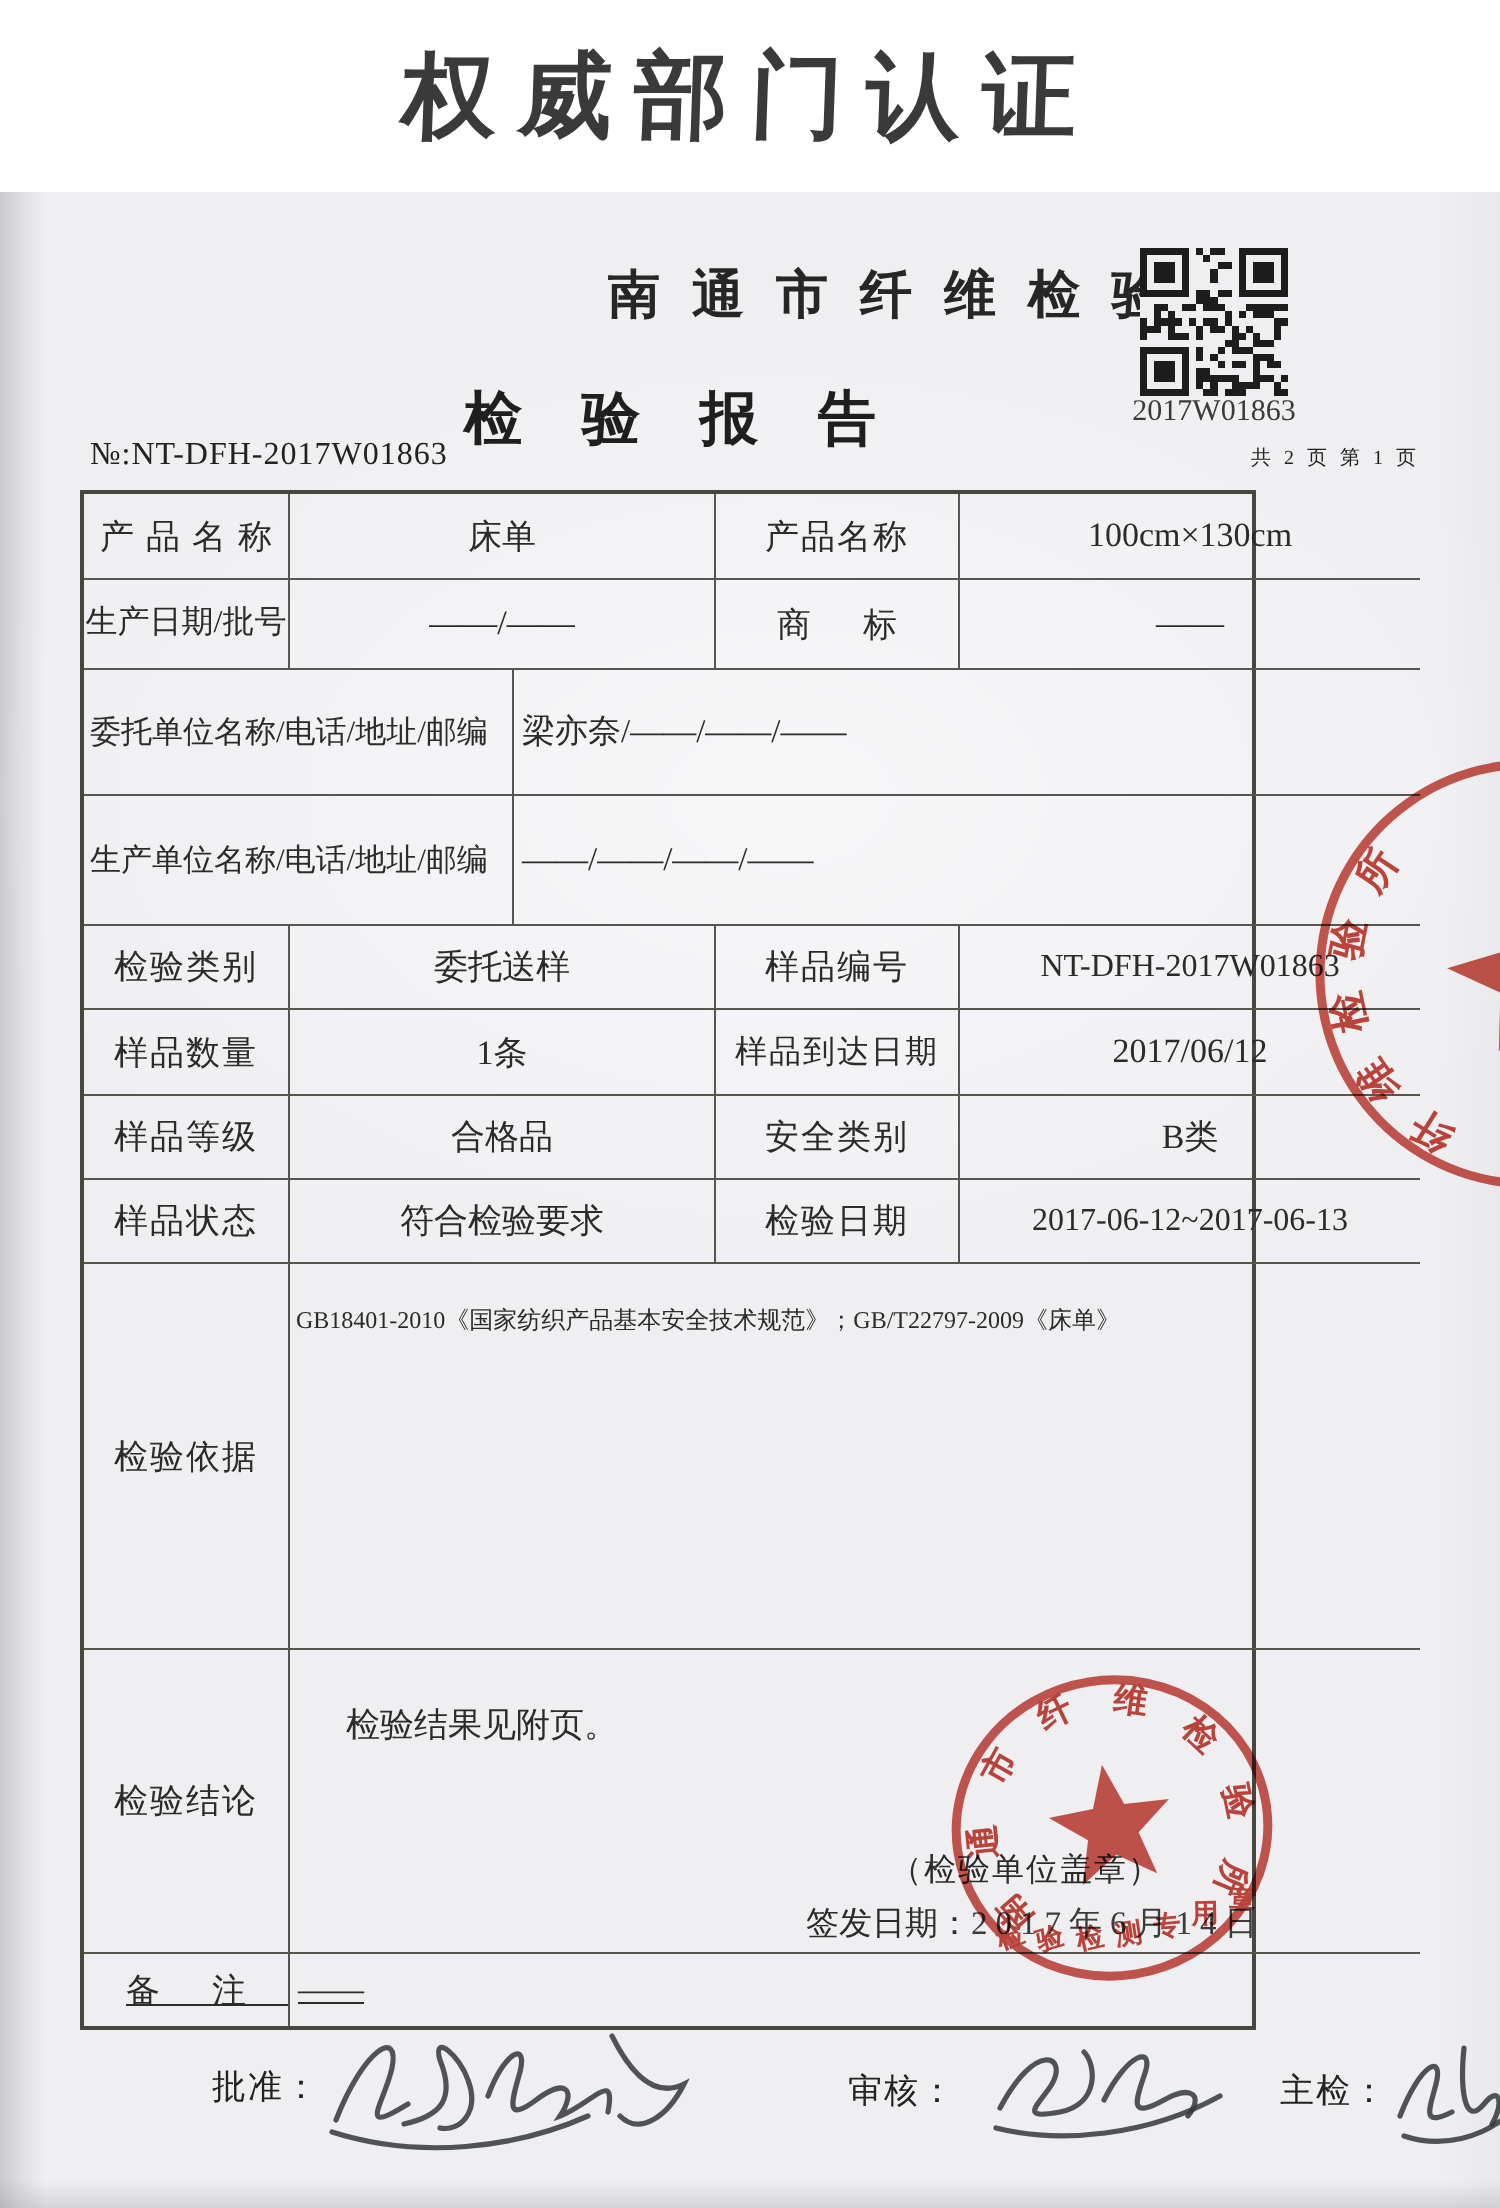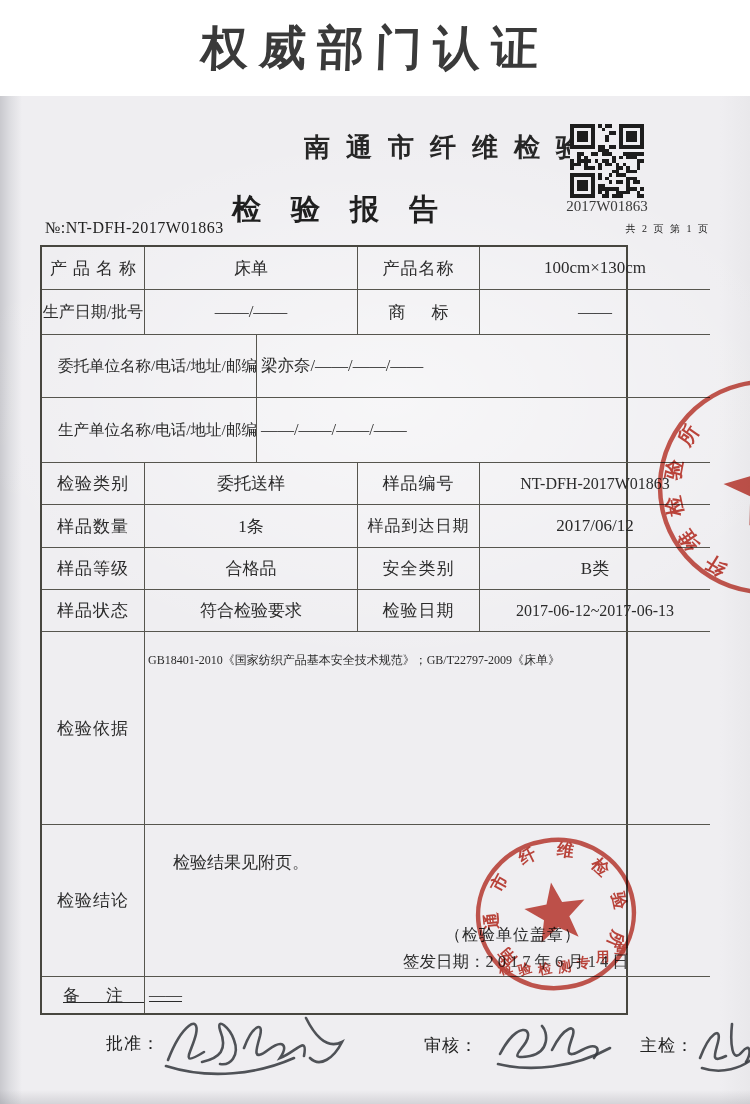--- a/index.html
+++ b/index.html
@@ -40,21 +40,21 @@
      display:flex;align-items:center;justify-content:center;font-size:17px;color:#2b2b2b;
      overflow:hidden;white-space:nowrap;}
   .lc{border-right:none;}
   .lr{border-bottom:none;text-decoration:underline;}
   .s2{grid-column:span 2;} .s3{grid-column:span 3;} .s4{grid-column:span 4;}
   .lab{letter-spacing:1px;}
   .sp6{letter-spacing:6px;padding-left:6px;}
   .sp26{letter-spacing:26px;padding-left:26px;}
   .left{justify-content:flex-start;}
   .two-line{line-height:1.25;font-size:16px;}
-  .long-lab{font-size:15.5px;padding-left:16px;letter-spacing:0;}
+  .long-lab{font-size:15.5px;padding-left:3px;letter-spacing:0;}
   .val-l{padding-left:4px;font-size:16.5px;}
   .basis-cell{align-items:flex-start;justify-content:flex-start;padding:20px 4px 0 3px;
               font-size:12px;white-space:normal;line-height:1.45;}
   .concl-cell{position:relative;}
   .concl-text{position:absolute;left:28px;top:26px;font-size:17px;}
   .seal-note{position:absolute;left:300px;top:100px;font-size:16px;letter-spacing:1px;}
   .issue-line{position:absolute;left:258px;top:126px;font-size:16.5px;}
   .issue-date{letter-spacing:4px;color:#3b3b3b;}
   .small-val{font-size:16px;}
   

